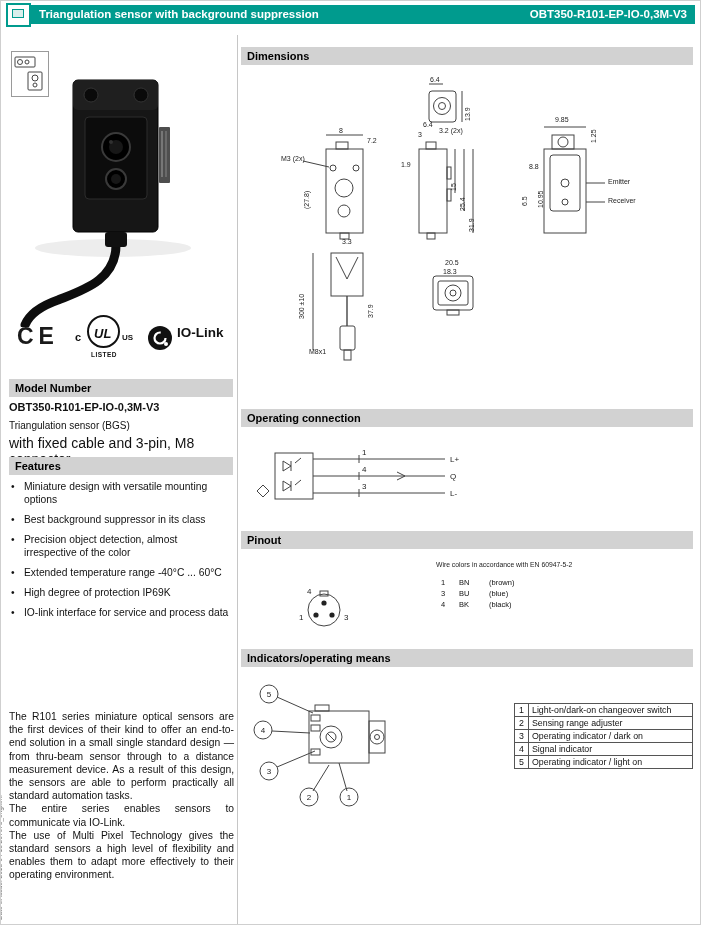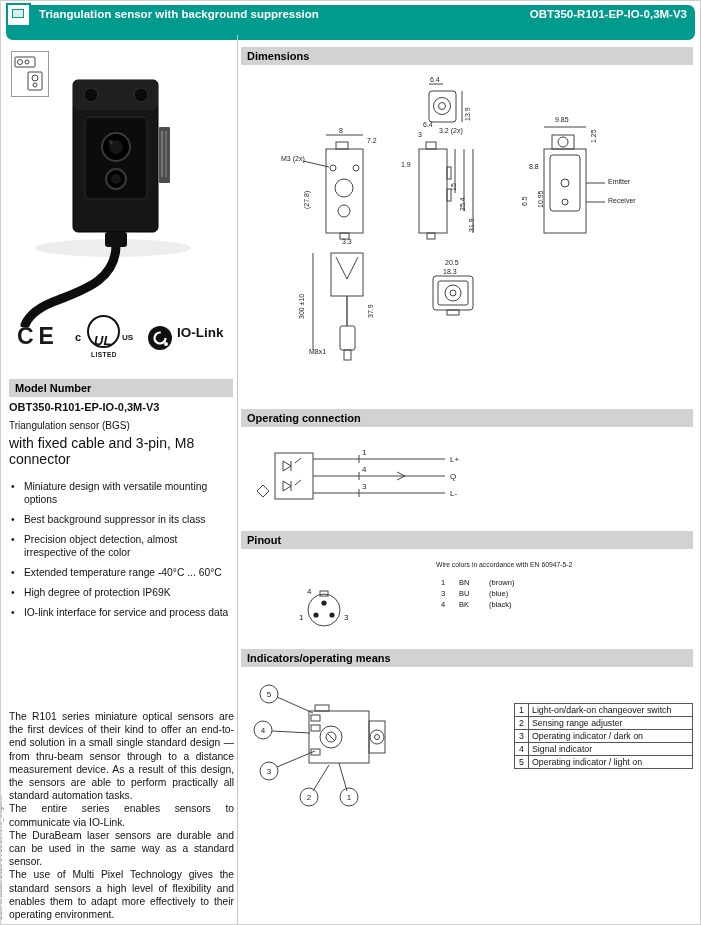--- a/index.html
+++ b/index.html
@@ -1,21 +1,21 @@
 <!DOCTYPE html>
 <html style="--accent: #009b8e; --bar: #d2d2d2;"><head>
 <meta charset="utf-8">
 <style>
   :root{ --accent:#009b8e; --bar:#d2d2d2; }
   *{margin:0;padding:0;box-sizing:border-box;}
   body{width:701px;height:925px;font-family:"Liberation Sans",sans-serif;background:#ececec;position:relative;overflow:hidden;color:#111;}
   .page{position:absolute;inset:0;background:#fff;border:1px solid #cfcfcf;overflow:hidden;}
 
   
-  .hdr{position:absolute;left:5px;top:4px;width:689px;height:35px;background:var(--accent);color:#fff;font-weight:bold;font-size:11.5px;line-height:19px;border-radius:7px;}
+  .hdr{position:absolute;left:5px;top:4px;width:689px;height:19px;background:var(--accent);color:#fff;font-weight:bold;font-size:11.5px;line-height:19px;}
   .hdr-title{position:absolute;left:33px;white-space:nowrap;}
   .hdr-model{position:absolute;right:8px;white-space:nowrap;}
   .hdr-icon{position:absolute;left:5px;top:2px;width:25px;height:24px;background:#fff;border:2px solid var(--accent);z-index:3;}
   .hdr-icon-inner{position:absolute;left:4px;top:4px;width:12px;height:9px;border:1px solid var(--accent);background:#d9efec;}
   .famicon{position:absolute;left:10px;top:50px;width:38px;height:46px;border:1px solid #9a9a9a;background:#fff;}
 
   .divider{position:absolute;left:236px;top:34px;width:1px;bottom:0;background:#c6c6c6;}
 
   .secbar{position:absolute;height:18px;background:var(--bar);font-weight:bold;font-size:11px;line-height:18px;padding-left:6px;color:#000;}
   .lbar{left:8px;width:224px;}
@@ -32,21 +32,21 @@
   .feat-text{flex:1;padding-right:4px;}
 
   .info-block{position:absolute;left:8px;top:709px;width:225px;}
   .info-p{font-size:10.3px;line-height:13.2px;text-align:justify;}
 
   
   .logos{position:absolute;left:8px;top:312px;width:224px;height:56px;}
   .ce-mark{position:absolute;left:8px;top:10px;font-size:23px;font-weight:bold;letter-spacing:5px;color:#1a1a1a;}
   .ul-mark{position:absolute;left:62px;top:0;width:66px;height:52px;font-weight:bold;}
   .ul-circle{position:absolute;left:16px;top:2px;width:33px;height:33px;border:2.5px solid #111;border-radius:50%;}
-  .ul-letters{position:absolute;left:5px;top:16px;font-size:13px;font-style:italic;font-weight:bold;}
+  .ul-letters{position:absolute;left:5px;top:9px;font-size:13px;font-style:italic;font-weight:bold;}
   .ul-c{position:absolute;left:4px;top:18px;font-size:11px;}
   .ul-us{position:absolute;left:51px;top:20px;font-size:8px;}
   .ul-listed{position:absolute;left:0;top:38px;width:66px;text-align:center;font-size:6.5px;letter-spacing:.5px;}
   .iol{position:absolute;left:138px;top:12px;display:flex;align-items:flex-start;}
   .iol-text{font-size:13.5px;font-weight:bold;margin-left:4px;color:#111;}
 
   
   .ln{fill:none;stroke:#444;stroke-width:1;}
   .lnb{fill:none;stroke:#444;stroke-width:1.4;}
   .dimwrap{position:absolute;left:240px;top:70px;width:452px;height:332px;}
@@ -138,20 +138,21 @@
       </svg>
       <span class="iol-text">IO-Link</span>
     </div>
   </div>
 
   <div class="secbar lbar" style="top:378px;">Model Number</div>
   <div class="model-name">OBT350-R101-EP-IO-0,3M-V3</div>
   <div class="model-line1">Triangulation sensor (BGS)</div>
   <div class="model-line2">with fixed cable and 3-pin, M8 connector</div>
 
+  <div class="secbar lbar" style="top:456px;">Features</div>
   <div class="feat-list">
       <div class="feat-item">
         <span class="feat-bullet">•</span>
         <span class="feat-text">Miniature design with versatile mounting options</span>
       </div>
       <div class="feat-item">
         <span class="feat-bullet">•</span>
         <span class="feat-text">Best background suppressor in its class</span>
       </div>
       <div class="feat-item">
@@ -168,21 +169,20 @@
       </div>
       <div class="feat-item">
         <span class="feat-bullet">•</span>
         <span class="feat-text">IO-link interface for service and process data</span>
       </div>
     </div>
 
   <div class="info-block">
       <p class="info-p">The R101 series miniature optical sensors are the first devices of their kind to offer an end-to-end solution in a small single standard design — from thru-beam sensor through to a distance measurement device. As a result of this design, the sensors are able to perform practically all standard automation tasks.</p>
       <p class="info-p">The entire series enables sensors to communicate via IO-Link.</p>
-      <p class="info-p">The DuraBeam laser sensors are durable and can be used in the same way as a standard sensor.</p>
       <p class="info-p">The use of Multi Pixel Technology gives the standard sensors a high level of flexibility and enables them to adapt more effectively to their operating environment.</p>
     </div>
 
   <div class="secbar rbar" style="top:46px;">Dimensions</div>
   <div class="dimwrap">
     <svg width="452" height="332" viewBox="0 0 452 332" style="position:absolute;inset:0;">
 
       <rect x="188" y="20" width="27" height="31" rx="3" class="ln"></rect>
       <circle cx="201" cy="35" r="8.5" class="ln"></circle>
       <circle cx="201" cy="35" r="3.5" class="ln"></circle>

